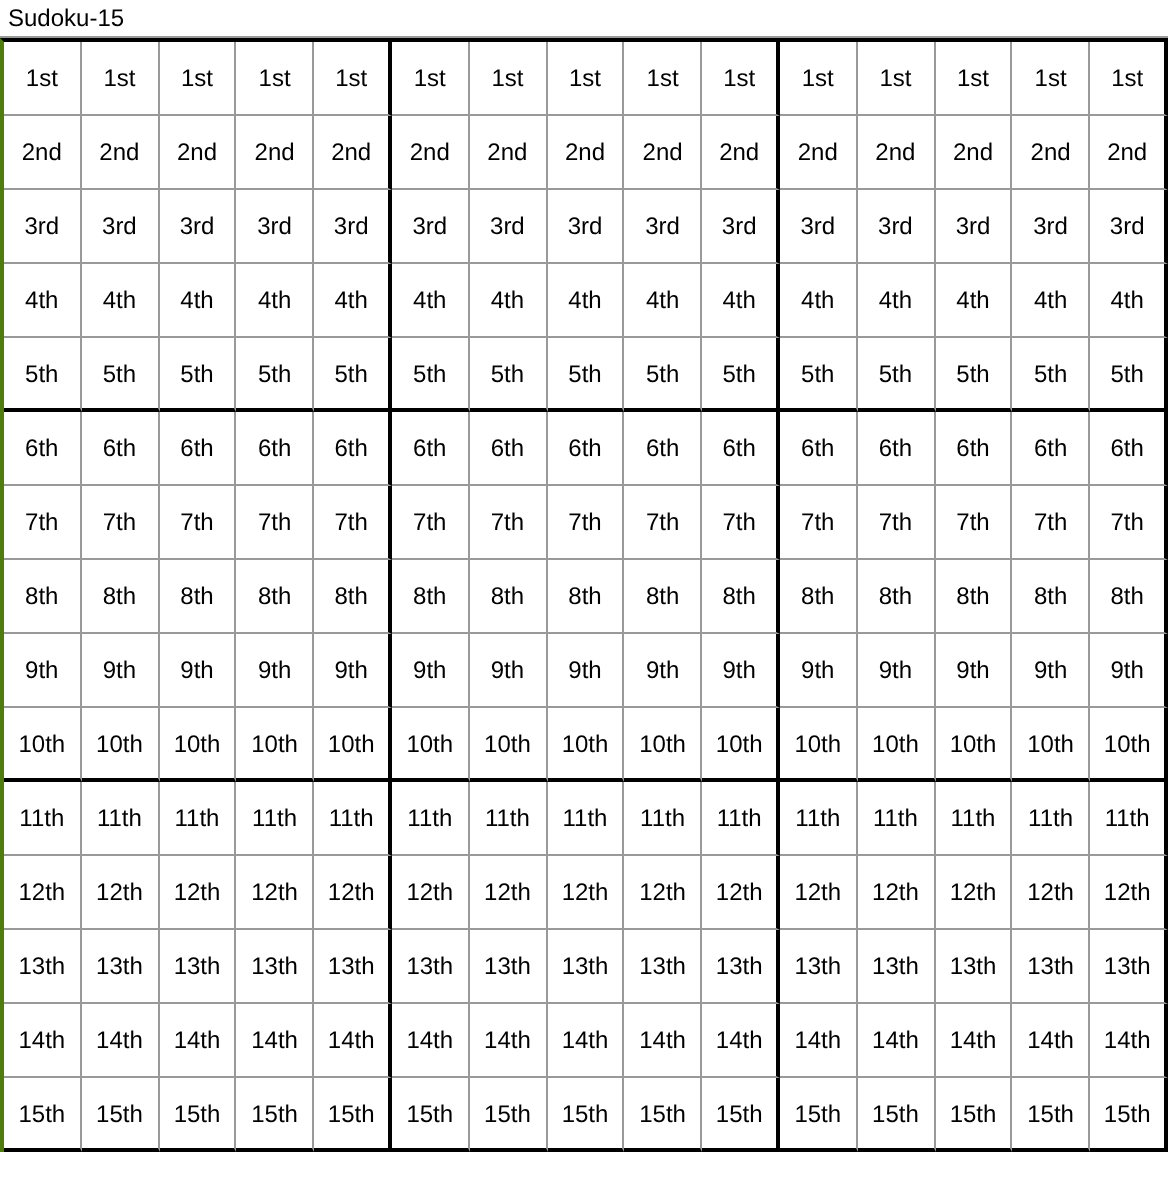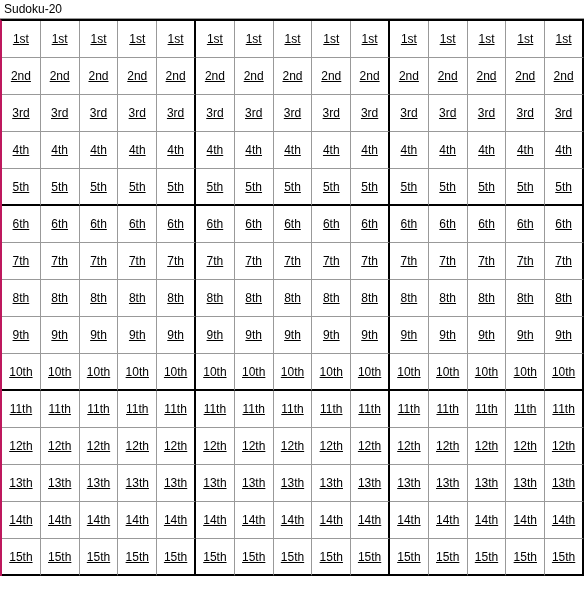--- a/index.html
+++ b/index.html
@@ -11,39 +11,38 @@
     }
     #title {
       font-size: 12px;
       padding: 2px 4px;
       background: #fff;
       border-bottom: 1px solid #999;
     }
     #grid {
       display: grid;
       grid-template-columns: repeat(15, 1fr);
-      border-left: 2px solid #be185d;
+      border-left: 2px solid #4d7c0f;
       border-top: 2px solid #000;
-      text-decoration: underline;
     }
     .cell {
       border-right: 1px solid #999;
       border-bottom: 1px solid #999;
       display: flex;
       align-items: center;
       justify-content: center;
       height: 37px;
       font-size: 12px;
       font-weight: normal;
     }
   </style>
 </head>
 <body>
 
-<div id="title">Sudoku-20</div>
+<div id="title">Sudoku-15</div>
 <div id="grid">
     <div class="cell">1st</div>
     <div class="cell">1st</div>
     <div class="cell">1st</div>
     <div class="cell">1st</div>
     <div class="cell" style="border-right: 2px solid rgb(0, 0, 0);">1st</div>
     <div class="cell">1st</div>
     <div class="cell">1st</div>
     <div class="cell">1st</div>
     <div class="cell">1st</div>

